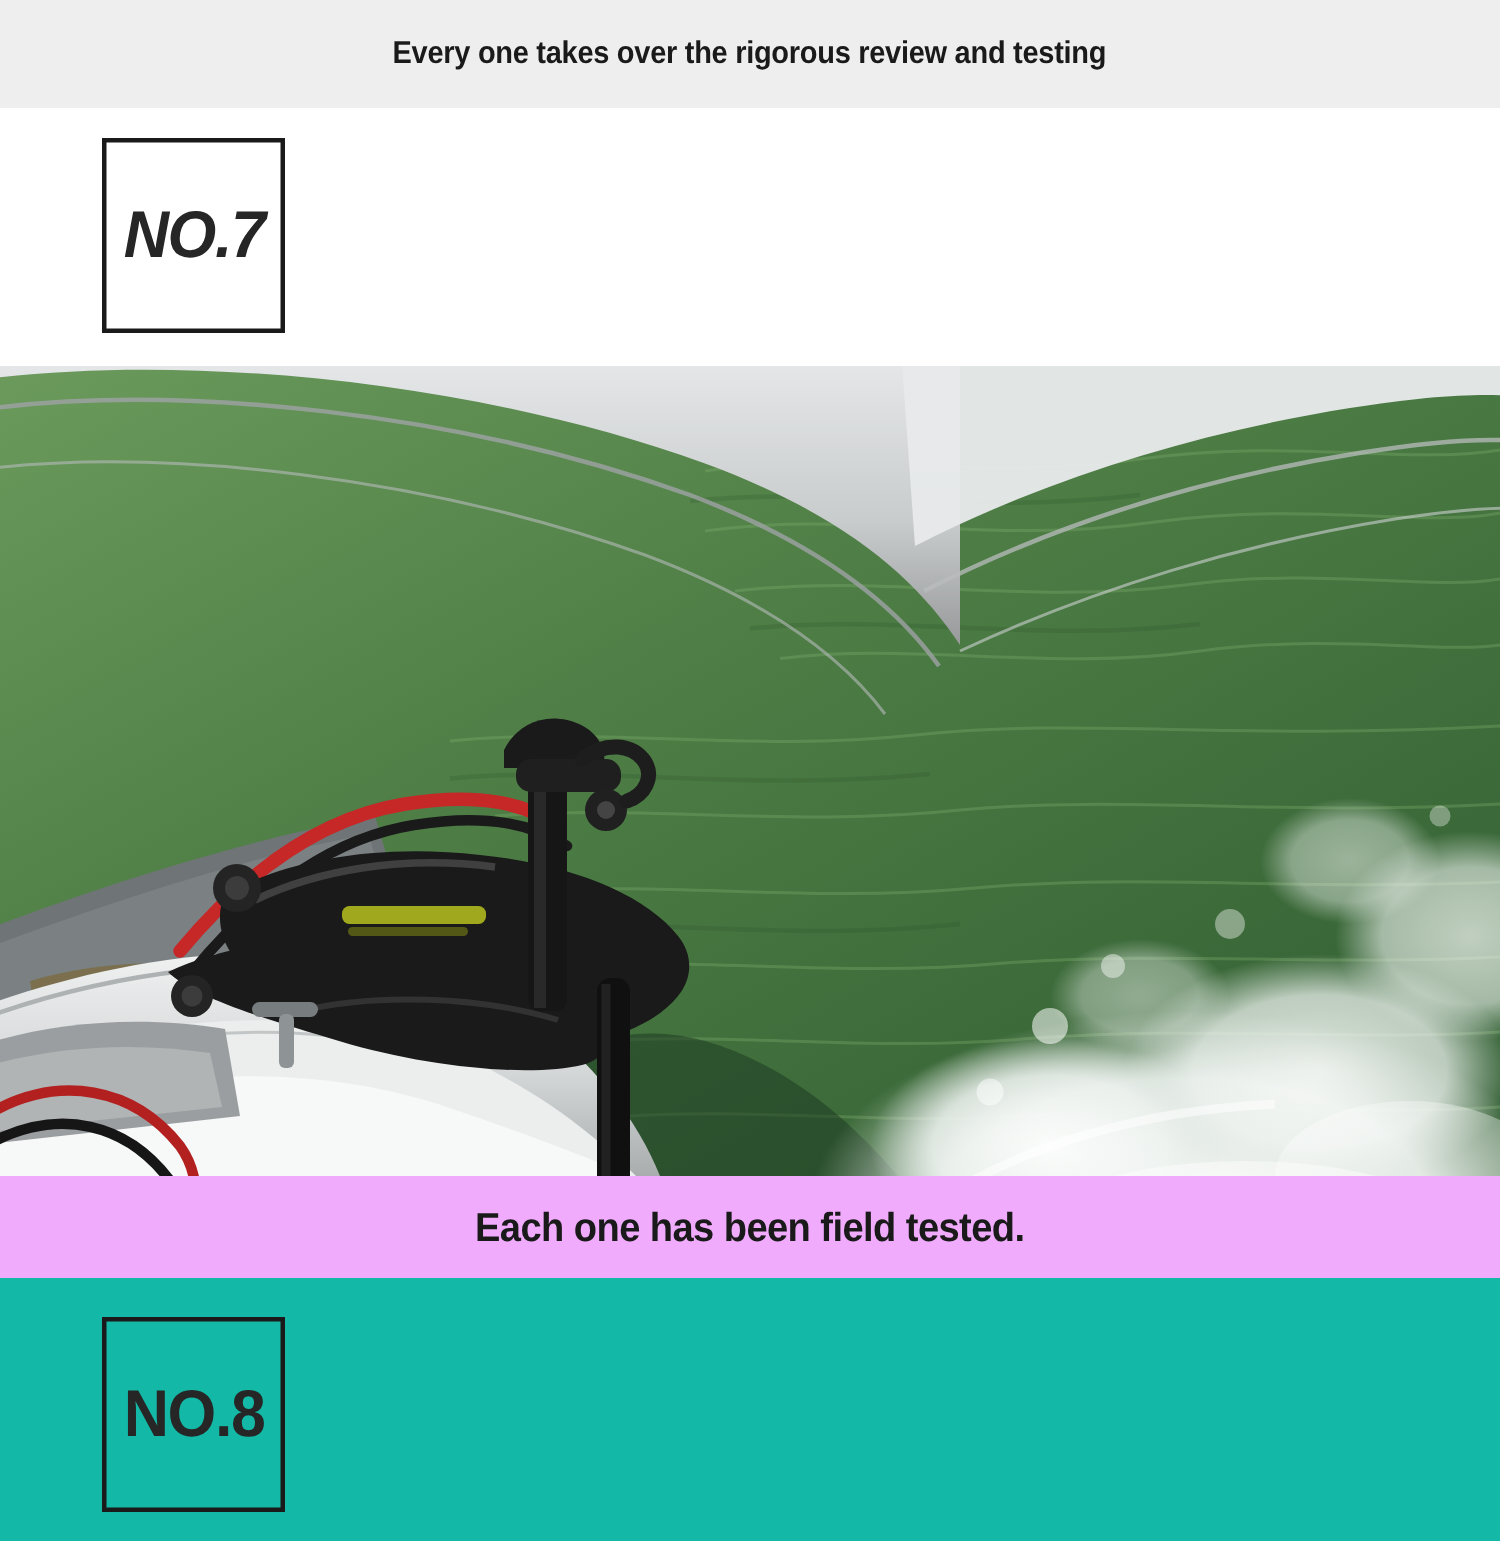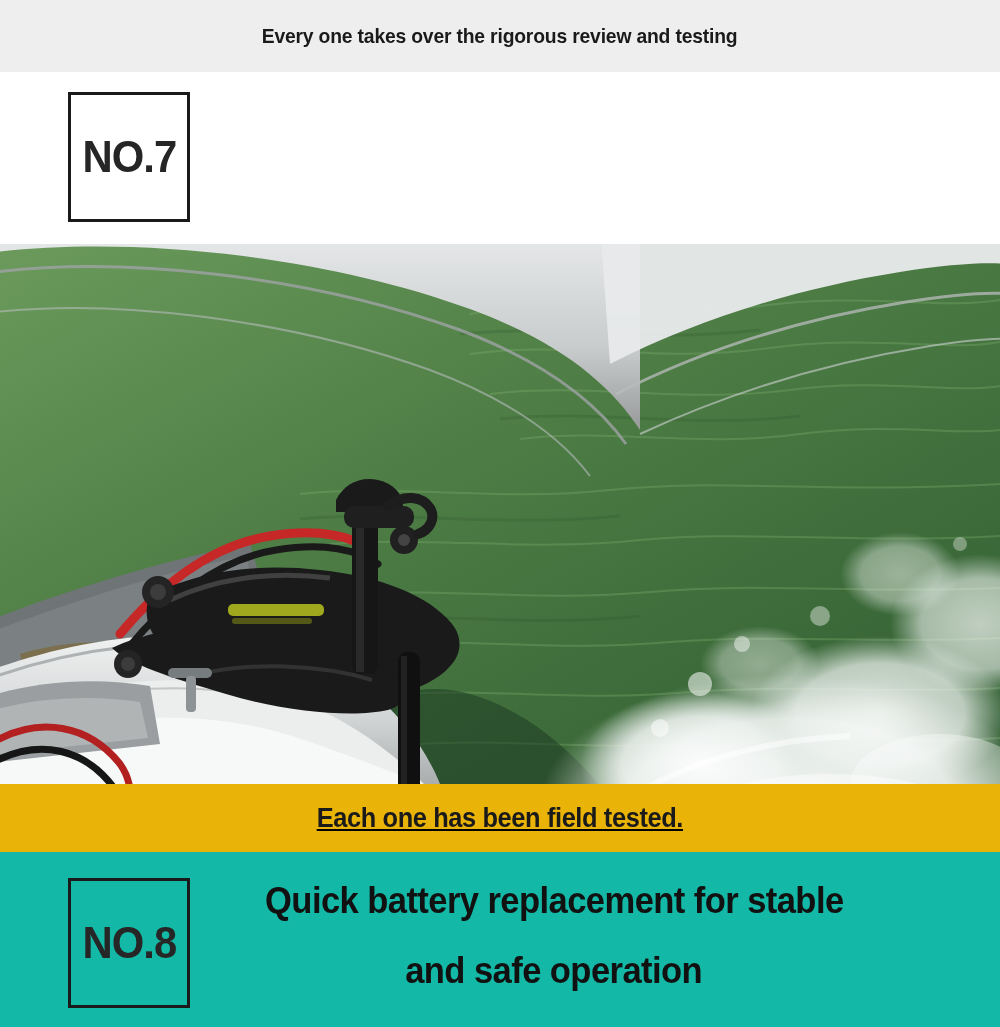--- a/index.html
+++ b/index.html
@@ -45,20 +45,21 @@
   
   .section-header {
     background: #ffffff;
     flex: 0 0 auto;
     height: 172px;
     display: flex;
     align-items: flex-start;
     padding-left: 68px;
     padding-top: 20px;
     box-sizing: border-box;
+    font-style: italic;
   }
   .no-box {
     width: 122px;
     height: 130px;
     border: 3px solid #1a1a1a;
     display: flex;
     align-items: center;
     justify-content: center;
     flex: 0 0 auto;
     box-sizing: border-box;
@@ -106,26 +107,25 @@
     height: 540px;
     flex: 0 0 auto;
     overflow: hidden;
     background: #3d6b3a;
   }
   .photo svg { display: block; }
 
   
   .mid-banner {
     height: 68px;
-    background: #eab308;
+    background: #f0abfc;
     display: flex;
     align-items: center;
     justify-content: center;
     flex: 0 0 auto;
-    text-decoration: underline;
   }
   .mid-banner-text {
     font-family: "Liberation Sans", sans-serif;
     font-weight: bold;
     font-size: 27px;
     color: #1a1a1a;
     letter-spacing: -0.4px;
     transform: scaleX(0.94);
     white-space: nowrap;
   }
@@ -336,19 +336,15 @@
   </div>
 
   <div class="mid-banner">
     <div class="mid-banner-text">Each one has been field tested.</div>
   </div>
 
   <div class="section-header-2">
     <div class="no-box">
       <span class="no-box-label">NO.8</span>
     </div>
-    <div class="header-texts-2">
-      <div class="header-title-2">Quick battery replacement for stable</div>
-      <div class="header-title-2 line2">and safe operation</div>
-    </div>
   </div>
 
 </div>
 
 </body></html>

